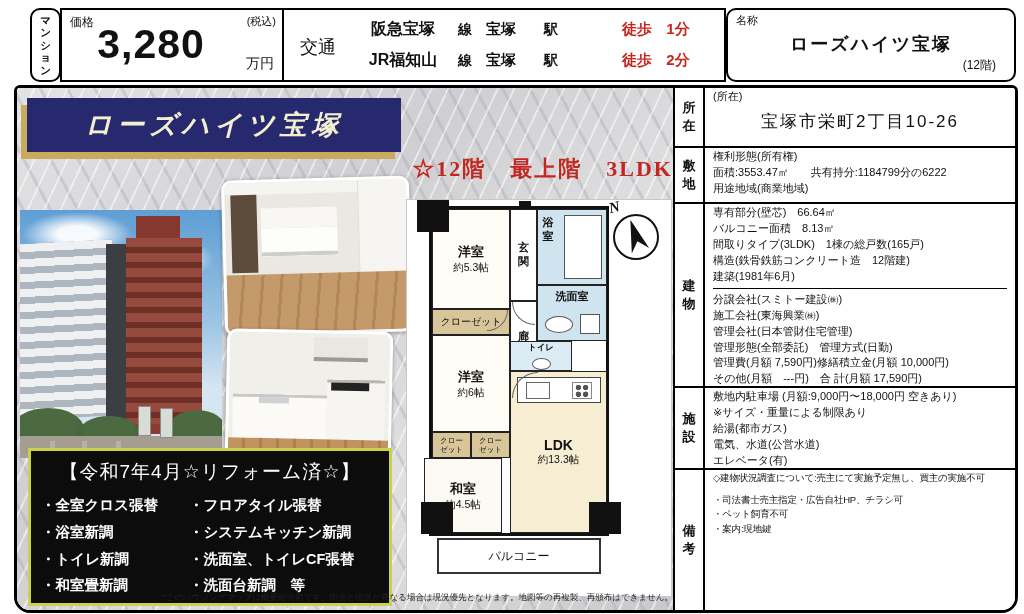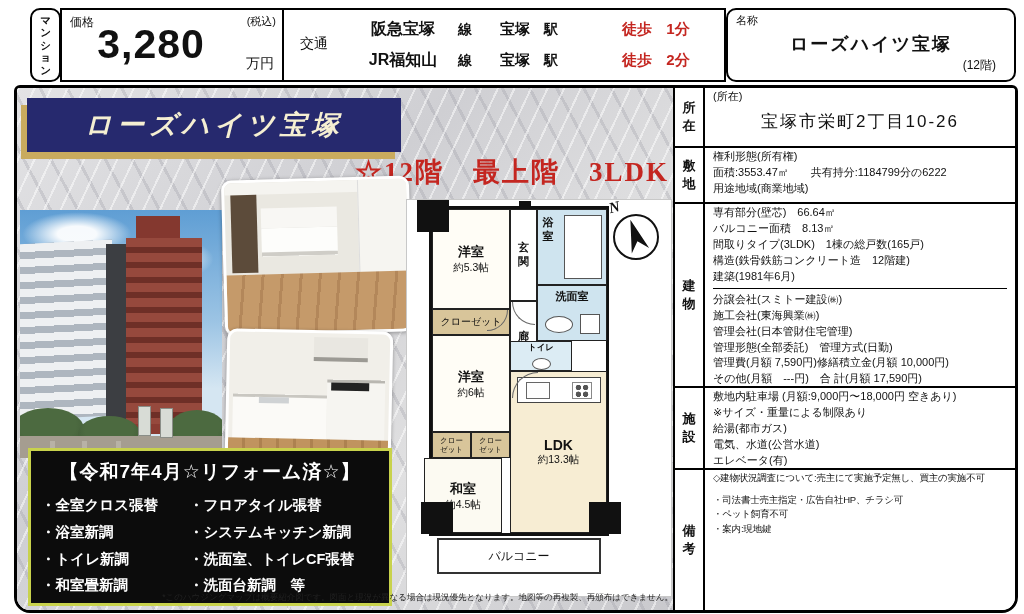--- a/index.html
+++ b/index.html
@@ -13,26 +13,26 @@
   .type-box span{display:block;width:13px;font-size:10.5px;font-weight:bold;line-height:1.18;
                  text-align:center;line-break:anywhere;word-break:break-all;}
   .header-main{left:60px;top:8px;width:662px;height:70px;border:2px solid #000;display:flex;background:#fff;}
   .price-box{width:220px;border-right:2px solid #000;position:relative;}
   .price-label{position:absolute;left:8px;top:4px;font-size:12px;}
   .price-tax{position:absolute;right:6px;top:4px;font-size:11px;}
   .price-amount{position:absolute;left:6px;right:48px;top:11px;text-align:center;
                 font-size:41px;font-weight:bold;letter-spacing:1px;}
   .price-unit{position:absolute;right:8px;bottom:7px;font-size:14px;}
   .access-box{flex:1;position:relative;}
-  .access-label{position:absolute;left:16px;top:25px;font-size:14px;}
+  .access-label{position:absolute;left:16px;top:25px;font-size:18px;}
   .route{position:absolute;left:64px;display:flex;align-items:baseline;}
   .route.r1{top:9px;} .route.r2{top:40px;}
   .r-line{width:110px;text-align:center;font-size:16px;font-weight:bold;}
   .r-sfx{width:28px;font-size:14px;font-weight:bold;}
-  .r-sta{width:58px;text-align:center;font-size:15px;font-weight:bold;}
+  .r-sta{width:58px;font-size:15px;font-weight:bold;}
   .r-eki{width:52px;font-size:14px;font-weight:bold;}
   .r-walk{width:56px;font-size:15px;font-weight:bold;color:#c42620;text-align:right;}
   .r-min{width:52px;font-size:15px;font-weight:bold;color:#c42620;text-align:center;}
   .name-box{left:726px;top:8px;width:286px;height:70px;border:2px solid #000;border-radius:10px;background:#fff;}
   .name-label{position:absolute;left:8px;top:3px;font-size:11px;}
   .name-text{position:absolute;left:0;right:0;top:22px;text-align:center;font-size:18px;
              font-weight:bold;letter-spacing:2px;}
   .name-floor{position:absolute;right:18px;bottom:6px;font-size:12px;}
 
   
@@ -56,23 +56,23 @@
   .loc-address{font-size:17px;letter-spacing:2px;text-align:center;margin-top:5px;}
   .blk2{border-top:1.5px solid #000;margin-top:3px;padding-top:3px;}
   .bikou .dcontent{font-size:9.5px;letter-spacing:-0.2px;line-height:1.55;white-space:nowrap;}
   .bikou-gap{height:7px;}
 
   
   .banner{left:10px;top:10px;width:374px;height:54px;background:#26296e;
           box-shadow:-6px 7px 0 #c9ab5e;display:flex;align-items:center;justify-content:center;}
   .banner span{font-family:"Liberation Serif","DejaVu Serif",serif;font-style:italic;font-weight:bold;
                color:#f5efd2;font-size:27px;letter-spacing:5px;}
-  .catch{left:338px;top:66px;width:318px;text-align:left;
+  .catch{left:338px;top:66px;width:318px;text-align:right;
          font-family:"Liberation Serif","DejaVu Serif",serif;font-weight:bold;color:#c42620;
-         font-size:27px;letter-spacing:2px;}
+         font-size:22px;letter-spacing:2px;}
 
   .photo-ext{left:3px;top:122px;width:202px;height:248px;overflow:hidden;background:#9cc4e4;}
   .ext-sky{position:absolute;inset:0;background:linear-gradient(180deg,#5f9ed4 0%,#9cc4e4 45%,#d5e6f2 72%);}
   .cloud{position:absolute;background:radial-gradient(ellipse at center,rgba(255,255,255,.95) 25%,rgba(255,255,255,0) 70%);}
   .c1{left:2px;top:2px;width:110px;height:44px;} .c2{left:84px;top:26px;width:110px;height:46px;}
   .bldg-left{position:absolute;left:-4px;top:32px;width:96px;height:176px;transform:skewY(-3deg);
              background:repeating-linear-gradient(180deg,#eef0f2 0 8px,#aeb6bf 8px 15px);}
   .bldg-col{position:absolute;left:86px;top:34px;width:24px;height:178px;background:#3c3e42;}
   .bldg-right{position:absolute;left:106px;top:28px;width:76px;height:190px;
               background:repeating-linear-gradient(180deg,#96493d 0 9px,#6e2f27 9px 15px);}
@@ -105,21 +105,21 @@
   .kt-lowl{position:absolute;left:4px;top:62px;width:94px;height:46px;background:#fbfaf7;box-shadow:inset 0 3px 0 #c9c7c1;}
   .kt-lowr{position:absolute;left:98px;top:46px;width:58px;height:62px;background:#f6f5f1;box-shadow:inset 0 3px 0 #b9b7b1;}
   .kt-stove{position:absolute;left:102px;top:49px;width:38px;height:8px;background:#222;}
   .kt-sink{position:absolute;left:30px;top:65px;width:30px;height:6px;background:#cfd2d4;}
   .kt-floor{position:absolute;left:0;bottom:0;width:100%;height:20px;
             background:repeating-linear-gradient(90deg,#c0935f 0 14px,#ad8150 14px 17px);}
 
   
   .reform{left:11px;top:360px;width:338px;height:136px;background:#0c0c0c;border:3px solid #c8d24c;
           color:#fff;padding:8px 10px;box-sizing:content-box;}
-  .reform-title{font-size:19px;font-weight:bold;text-align:center;letter-spacing:1px;}
+  .reform-title{font-size:19px;font-weight:normal;text-align:center;letter-spacing:1px;}
   .reform-cols{display:flex;margin-top:7px;font-size:14.5px;font-weight:bold;line-height:1.85;}
   .reform-col1{width:148px;} .reform-col2{flex:1;}
 
   .disclaimer{left:0;right:0;bottom:6px;text-align:right;font-size:8.5px;color:#222;}
 
   
   .fp-card{left:390px;top:112px;width:264px;height:396px;background:#fff;box-shadow:0 0 0 1px #c8c8c8;}
   .fp-outline{position:absolute;left:22px;top:6px;width:180px;height:330px;border:3px solid #111;box-sizing:border-box;background:#fff;}
   .room{position:absolute;border:1.5px solid #222;box-sizing:border-box;display:flex;flex-direction:column;
         align-items:center;justify-content:center;text-align:center;}

